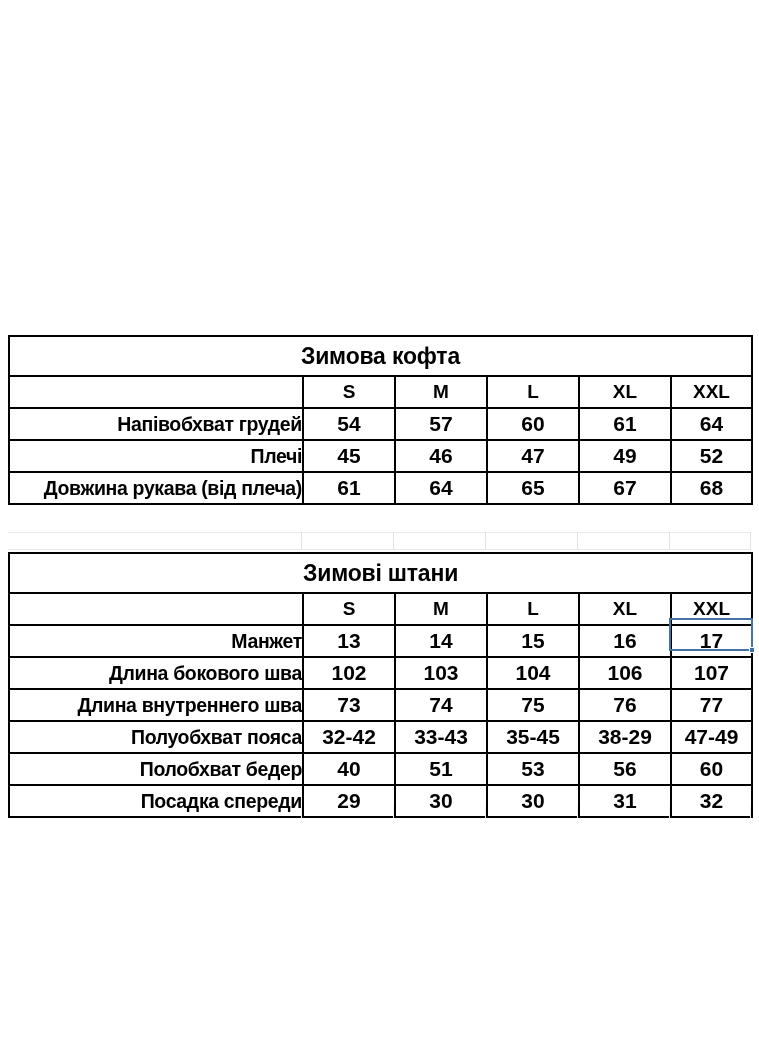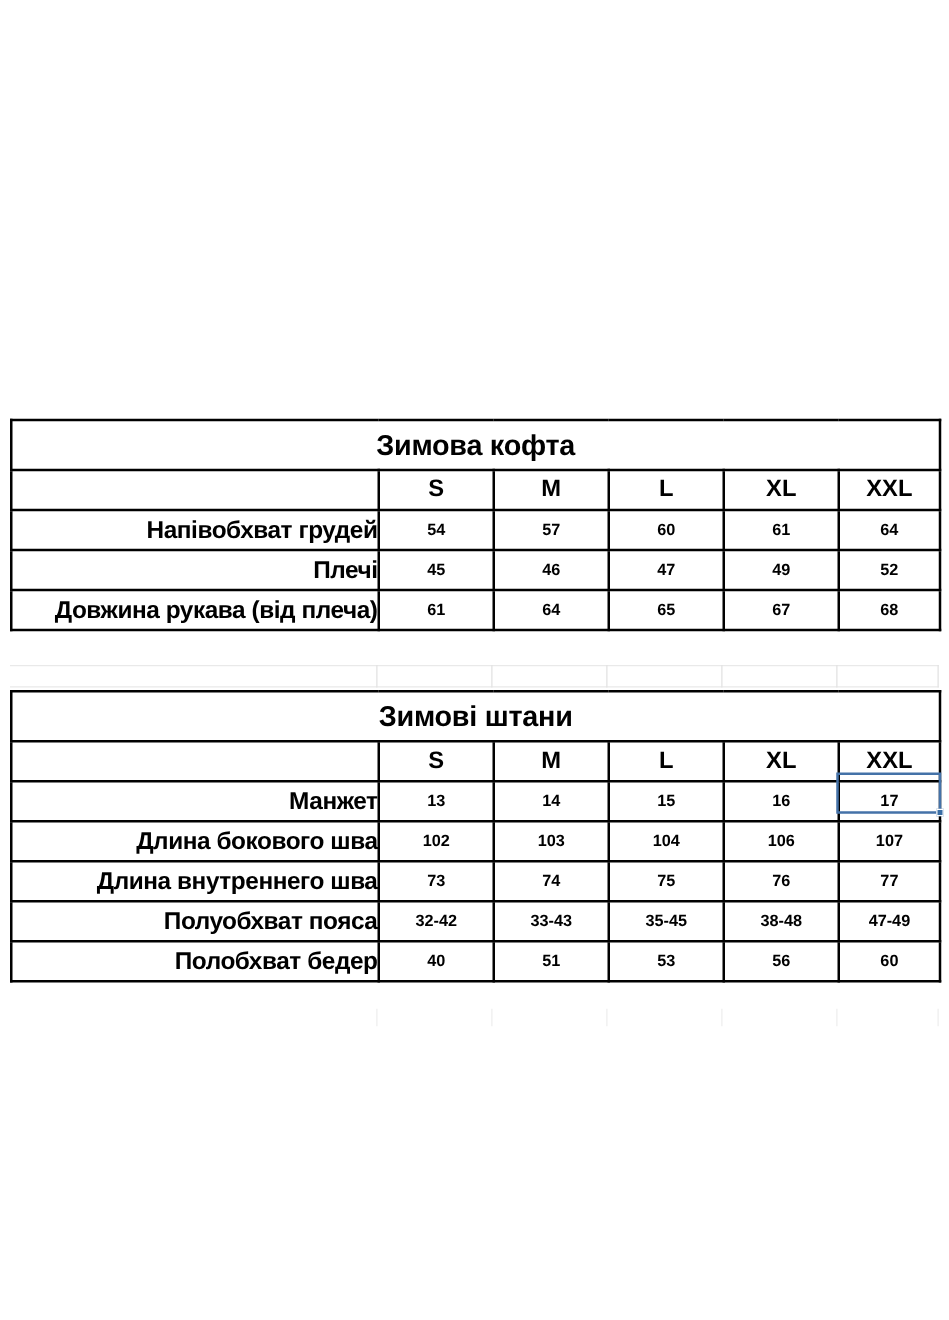--- a/index.html
+++ b/index.html
@@ -76,21 +76,21 @@
     text-align: right;
     padding-left: 5px;
     font-size: 19.5px;
     line-height: 30px;
     white-space: nowrap;
     letter-spacing: -0.35px;
   }
   .row-value {
     height: 30px;
     text-align: center;
-    font-size: 13px;
+    font-size: 21px;
     line-height: 30px;
     white-space: nowrap;
   }
 
   
   .gap-grid {
     position: absolute;
     left: 8px;
     top: 488px;
     width: 743px;
@@ -259,30 +259,38 @@
         <td class="row-value">74</td>
         <td class="row-value">75</td>
         <td class="row-value">76</td>
         <td class="row-value">77</td>
       </tr>
       <tr>
         <td class="row-label">Полуобхват пояса</td>
         <td class="row-value">32-42</td>
         <td class="row-value">33-43</td>
         <td class="row-value">35-45</td>
-        <td class="row-value">38-48</td>
+        <td class="row-value">38-29</td>
         <td class="row-value">47-49</td>
       </tr>
       <tr>
         <td class="row-label">Полобхват бедер</td>
         <td class="row-value">40</td>
         <td class="row-value">51</td>
         <td class="row-value">53</td>
         <td class="row-value">56</td>
         <td class="row-value">60</td>
+      </tr>
+      <tr>
+        <td class="row-label">Посадка спереди</td>
+        <td class="row-value">29</td>
+        <td class="row-value">30</td>
+        <td class="row-value">30</td>
+        <td class="row-value">31</td>
+        <td class="row-value">32</td>
       </tr>
     </tbody>
   </table>
 
   <div class="below-grid">
     <div class="vline" style="left:293px;"></div>
     <div class="vline" style="left:385px;"></div>
     <div class="vline" style="left:477px;"></div>
     <div class="vline" style="left:569px;"></div>
     <div class="vline" style="left:661px;"></div>

